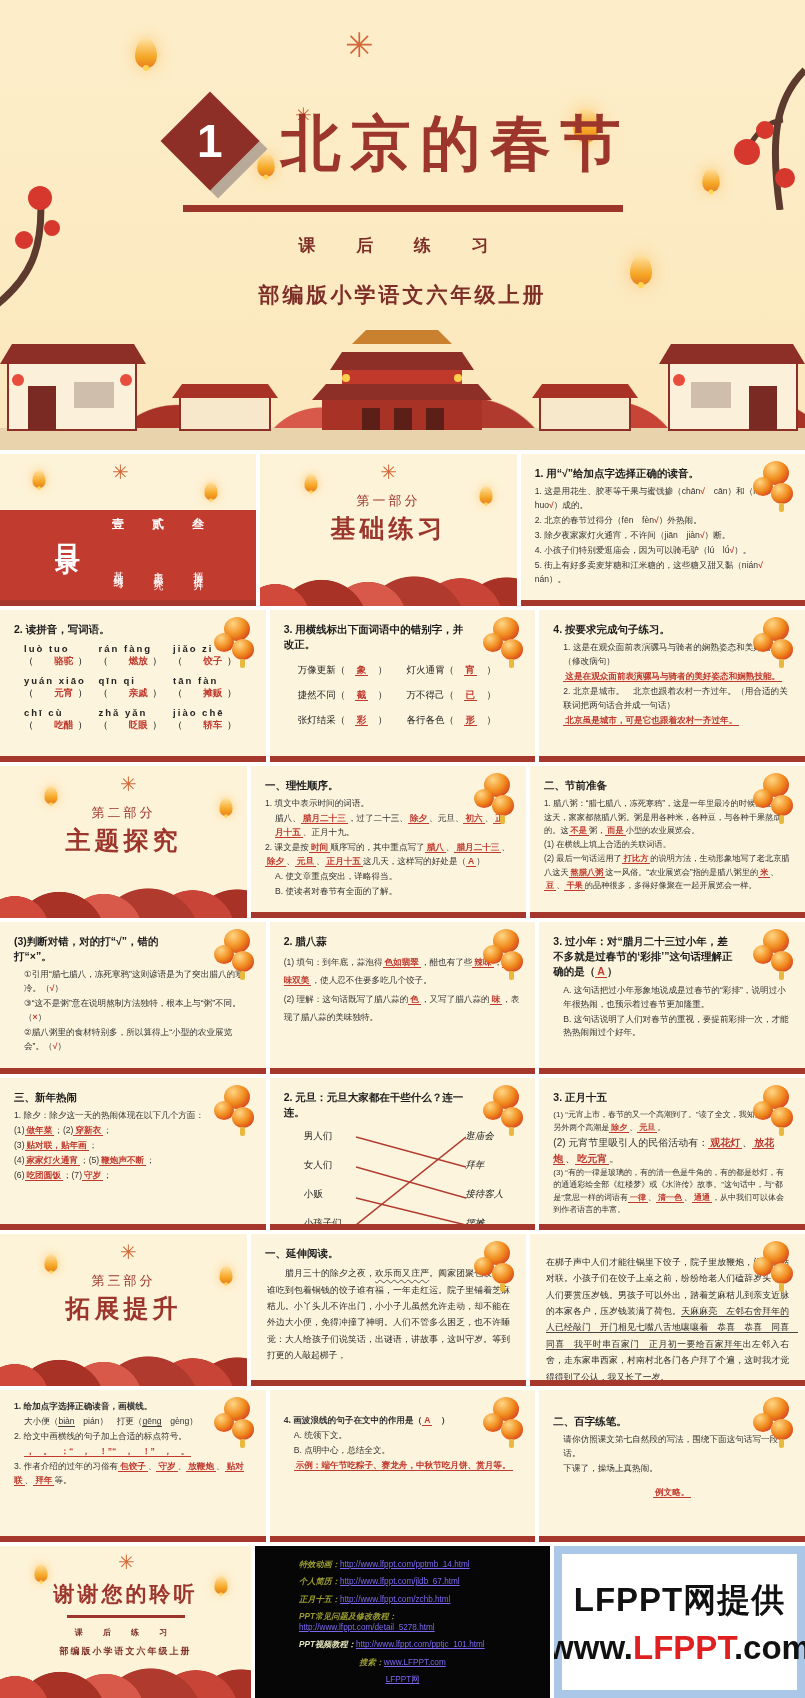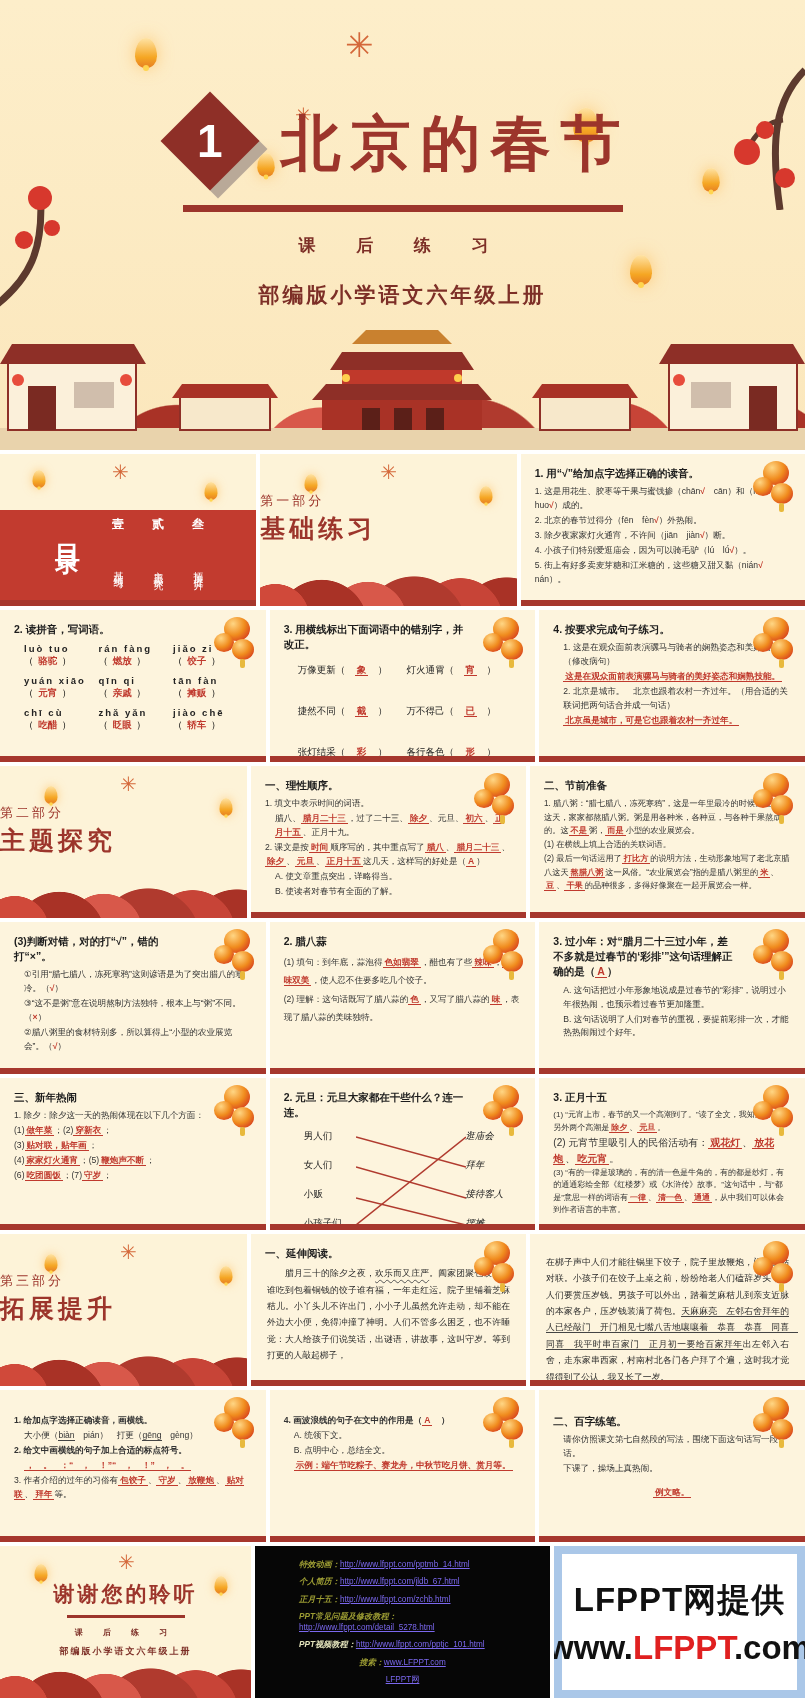--- a/index.html
+++ b/index.html
@@ -58,26 +58,26 @@
   .qi.center{text-align:center;}
   .ans{color:#c03a2e;font-weight:bold;border-bottom:1px solid #c03a2e;padding:0 2px;}
   .mk{color:#c0392b;font-weight:bold;}
   .wavy{text-decoration:underline wavy #555 1px;text-underline-offset:3px;}
   .ulx{border-bottom:1px solid #444;}
   
   .pygrid{display:grid;grid-template-columns:1fr 1fr 1fr;row-gap:7px;margin:6px 4px 0 10px;}
   .pycell{text-align:left;}
   .py{font-size:9.5px;font-weight:bold;color:#222;letter-spacing:2px;}
   .pyans{font-size:9.5px;margin-top:1px;}
-  .pyans .ans{border-bottom:none;}
-  
-  .typo{display:grid;grid-template-columns:1fr 1fr;row-gap:28px;margin:12px 6px 0 14px;font-size:9.5px;color:#222;}
+  .pyans .ans{border-bottom:none;margin-left:16px;}
+  
+  .typo{display:grid;grid-template-columns:1fr 1fr;row-gap:12px;margin:12px 6px 0 14px;font-size:9.5px;color:#222;}
   
   .secslide{background:#fdf3d8;}
-  .sec-txt{position:relative;z-index:3;text-align:left;margin-top:38px;}
+  .sec-txt{position:relative;z-index:3;text-align:center;margin-top:38px;}
   .sec-kicker{font-size:13px;color:#9c352b;letter-spacing:3px;}
   .sec-title{font-size:25px;font-weight:bold;color:#9c352b;letter-spacing:4px;margin-top:2px;}
   
   .toc-sky{position:relative;height:56px;background:#fdf3d8;}
   .toc-red{position:relative;height:96px;background:#c23b2f;display:flex;align-items:flex-start;padding-left:52px;box-sizing:border-box;}
   .toc-title{writing-mode:vertical-rl;color:#fff;font-size:25px;font-weight:bold;letter-spacing:6px;margin-top:14px;}
   .toc-item{margin-left:26px;text-align:center;margin-top:6px;}
   .toc-num{color:#fff;font-size:12px;font-weight:bold;}
   .toc-label{writing-mode:vertical-rl;color:#fff;font-size:10px;letter-spacing:3px;margin-top:5px;height:62px;}
   
@@ -499,23 +499,23 @@
   </div>
 
   <div class="row">
     <section class="slide qslide">
       <div class="lant">
           <i class="a"></i>
           <i class="b"></i>
           <i class="c"></i>
           <i class="t"></i>
         </div>
-      <div class="qi" style="font-weight:bold;margin-top:14px">1. 给加点字选择正确读音，画横线。</div>
+      <div class="qi" style="font-weight:bold;">1. 给加点字选择正确读音，画横线。</div>
       <div class="qi ind">大小便（<span class="ulx">biàn</span>　pián）　打更（<span class="ulx">gēng</span>　gèng）</div>
-      <div class="qi" style="font-weight:bold">2. 给文中画横线的句子加上合适的标点符号。</div>
+      <div class="qi" style="font-weight:normal">2. 给文中画横线的句子加上合适的标点符号。</div>
       <div class="qi ind"><span class="ans">，　。　：“　，　！”“　，　！”　，　。</span></div>
       <div class="qi">3. 作者介绍的过年的习俗有<span class="ans">包饺子</span>、<span class="ans">守岁</span>、<span class="ans">放鞭炮</span>、<span class="ans">贴对联</span>、<span class="ans">拜年</span>等。</div>
       <div class="redbar"></div>
     </section>
     <section class="slide qslide">
       <div class="lant">
           <i class="a"></i>
           <i class="b"></i>
           <i class="c"></i>
           <i class="t"></i>

